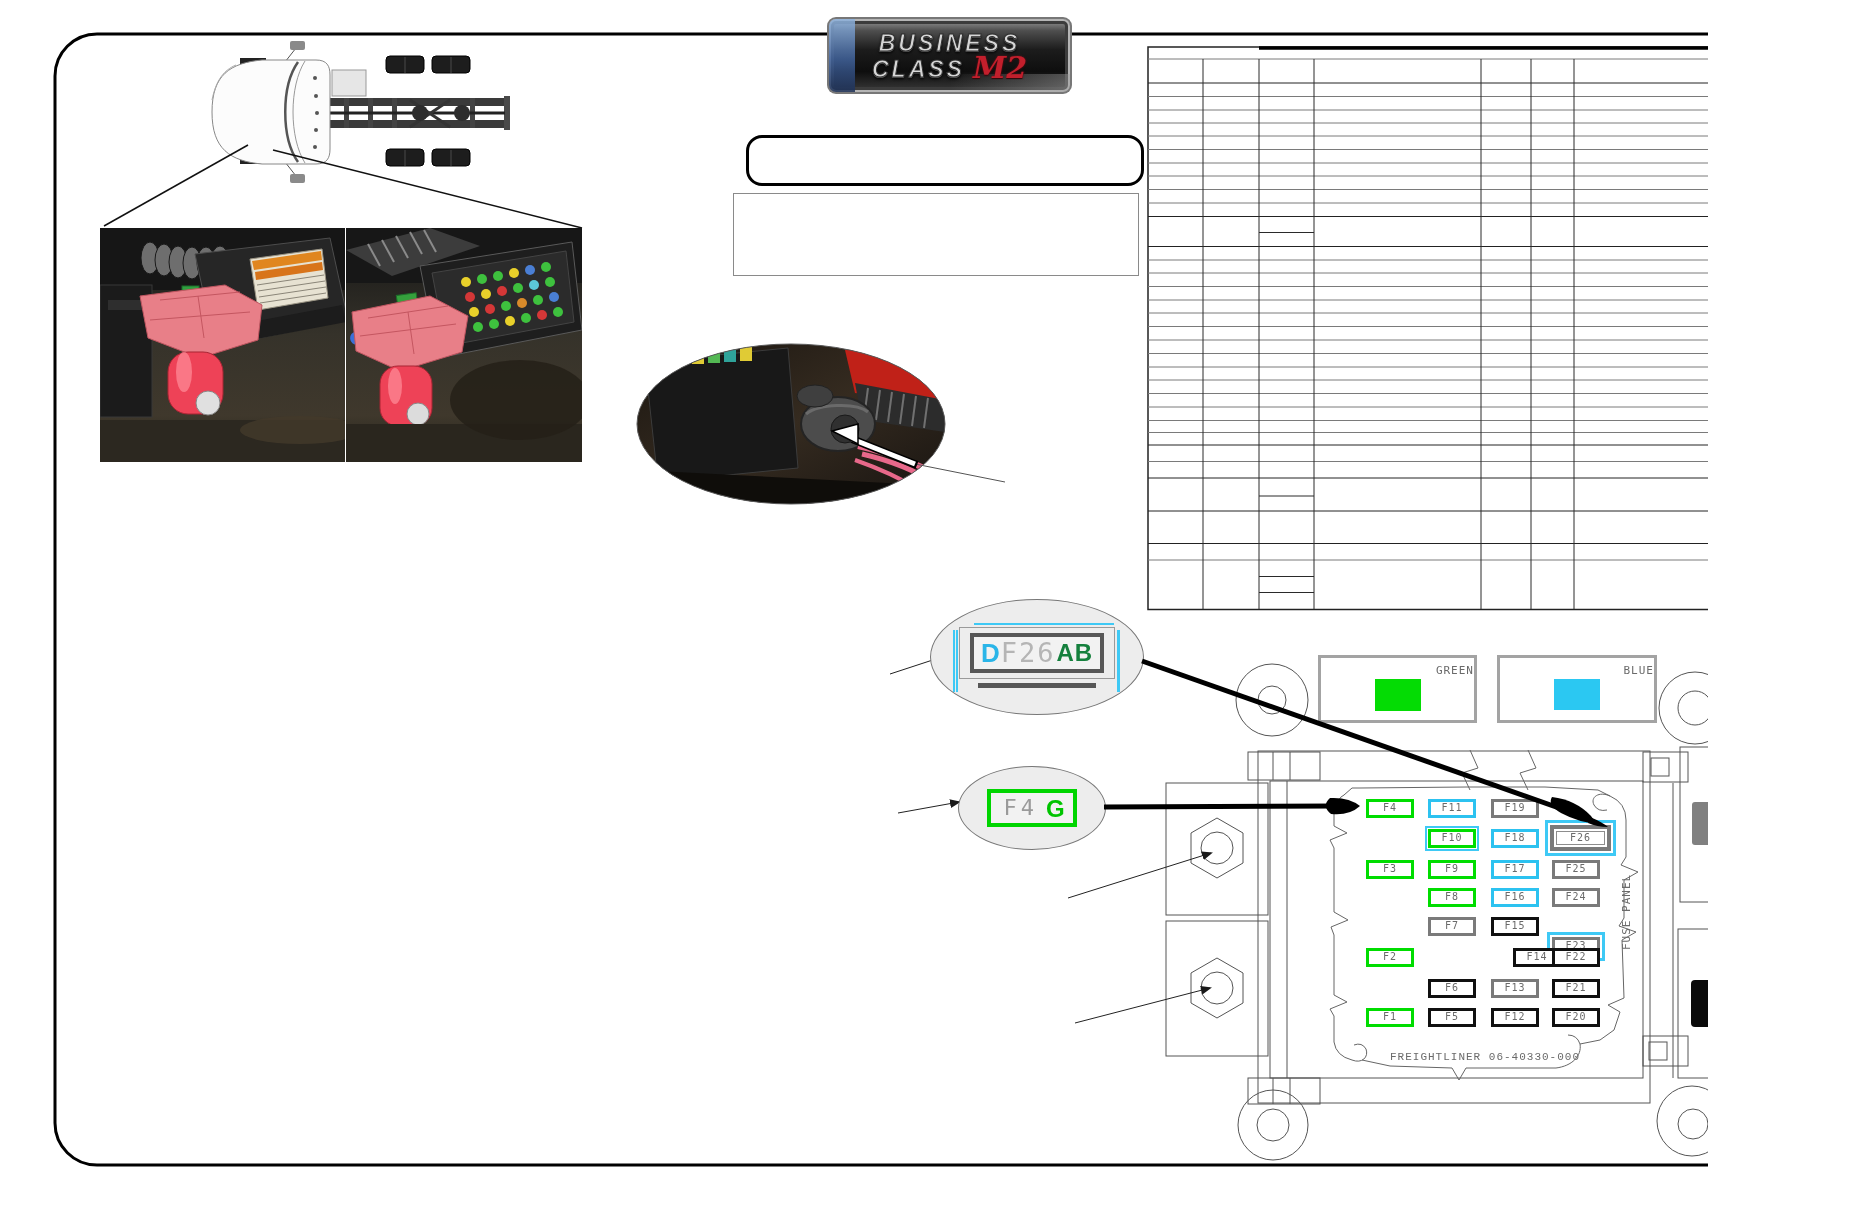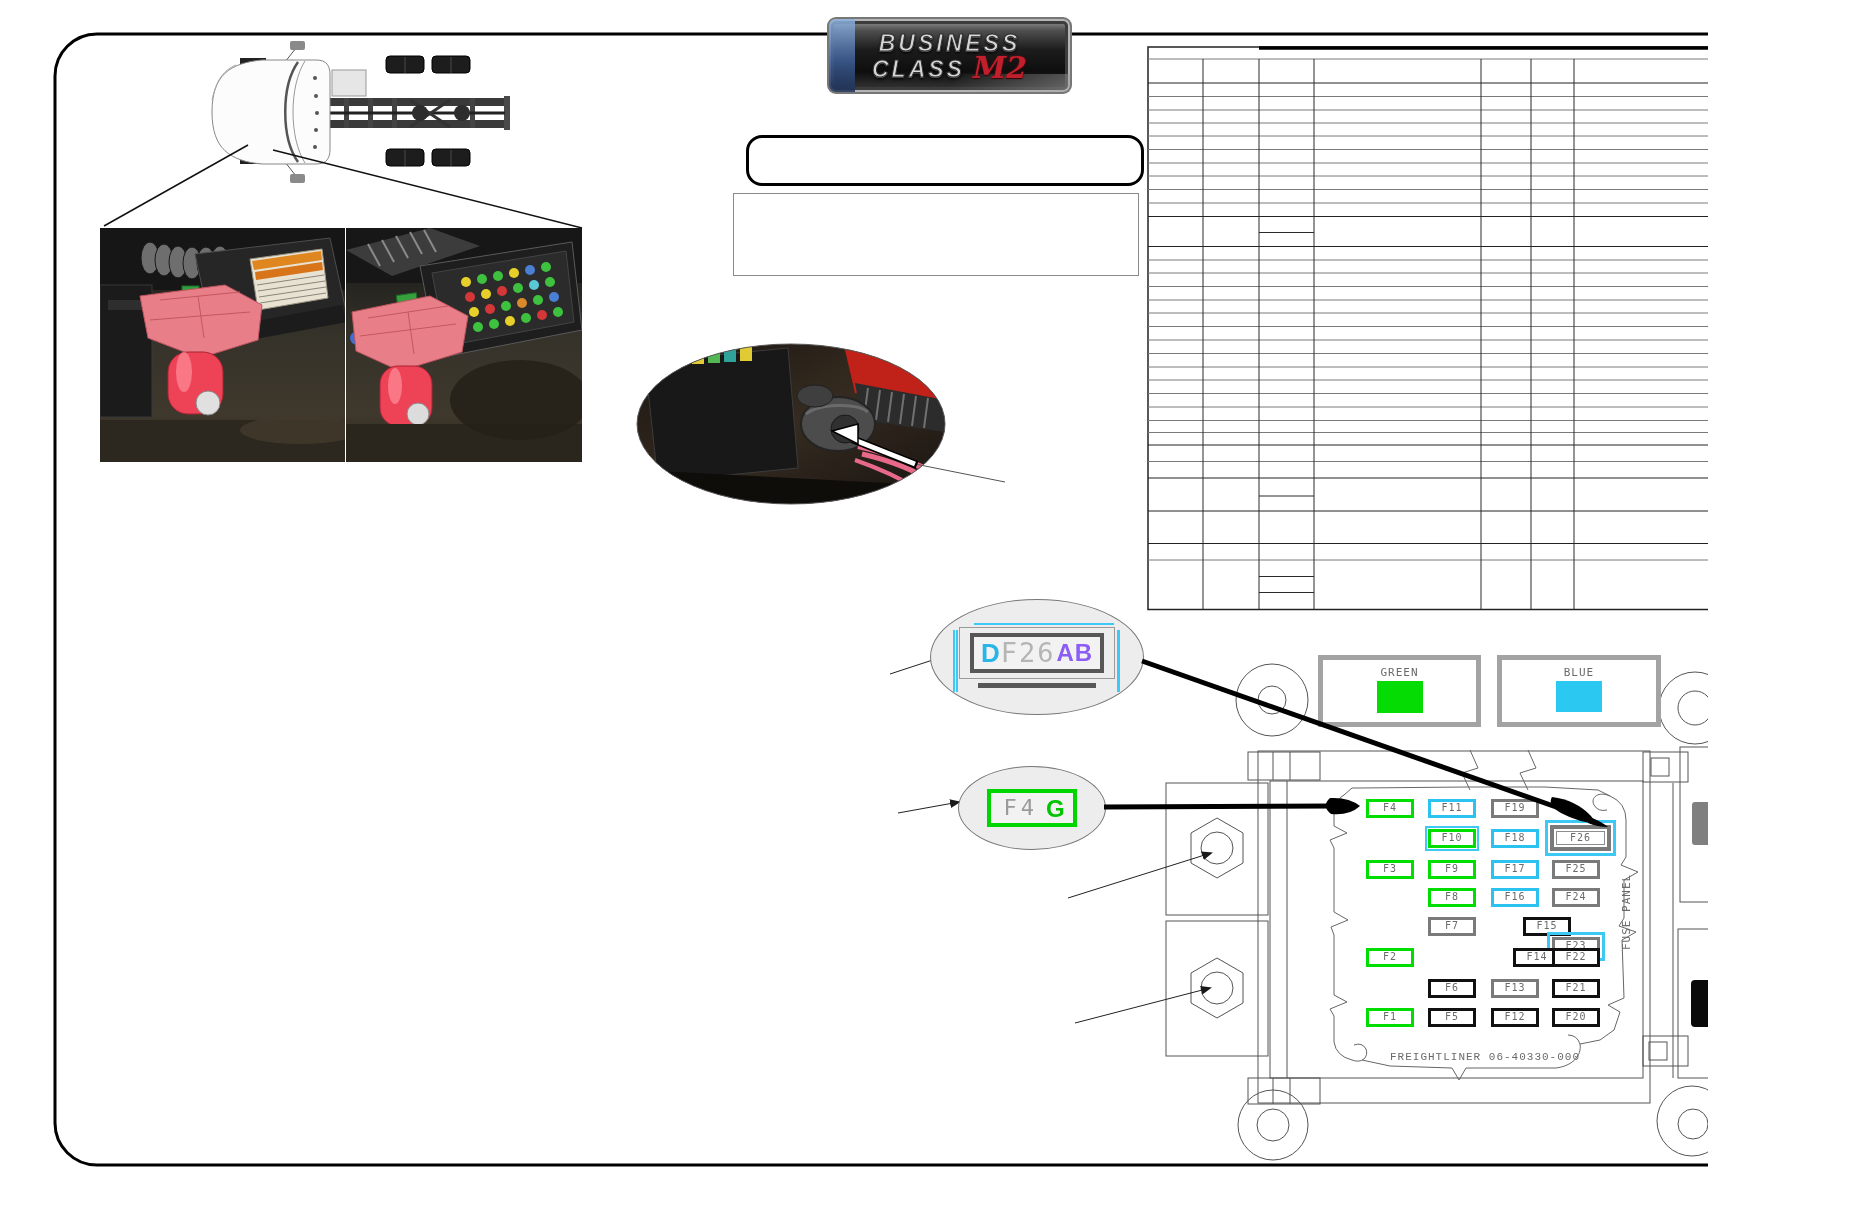--- a/index.html
+++ b/index.html
@@ -21,21 +21,21 @@
         text-shadow:0 1px 0 rgba(255,255,255,.35),0 2px 3px #000;-webkit-text-stroke:1px #2e2e2e;z-index:1;}
   .logo-row{display:flex;align-items:flex-end;z-index:1;}
   .logo-m2{font:italic 700 30px/26px "DejaVu Serif",serif;color:#c21f2c;margin-left:8px;
         text-shadow:0 1px 1px #30070a,0 0 2px #80141d;}
 
   
   .callout-round{left:746px;top:135px;width:392px;height:45px;border:3px solid #000;border-radius:16px;background:#fff;}
   .callout-plain{left:733px;top:193px;width:404px;height:81px;border:1px solid #8a8a8a;background:#fff;}
 
   
-  .legendbox{border:5px solid #a3a3a3;background:#fff;text-align:center;}
+  .legendbox{border:3px solid #a3a3a3;background:#fff;text-align:right;}
   .legend-green{left:1318px;top:655px;width:153px;height:62px;}
   .legend-blue{left:1497px;top:655px;width:154px;height:62px;}
   .legend-label{font:11px/12px "DejaVu Sans Mono",monospace;color:#6a6a6a;letter-spacing:1px;margin-top:7px;}
   .legend-swatch{width:46px;height:31px;margin:2px auto 0 auto;}
 
   
   .fuse{box-sizing:border-box;position:absolute;width:48px;height:19px;border:3px solid #000;background:#fff;
         font:10px/12px "DejaVu Sans Mono",monospace;text-align:center;color:#6a6a6a;letter-spacing:1px;}
   .fuse.green{border-color:var(--fz-green);}
   .fuse.blue{border-color:var(--fz-blue);}
@@ -60,21 +60,21 @@
   .oval-f26{left:930px;top:599px;width:212px;height:114px;}
   .oval-f4{left:958px;top:766px;width:146px;height:82px;}
   .mini-frame{position:relative;border:1px solid #9a9a9a;padding:5px 10px;background:#ededed;}
   .mini-frame .cy-top{position:absolute;left:14px;top:-5px;width:140px;height:2px;background:var(--fz-ring);}
   .mini-frame .cy-l{position:absolute;left:-7px;top:2px;width:2px;height:62px;background:var(--fz-ring);box-shadow:3px 0 0 var(--fz-ring);}
   .mini-frame .cy-r{position:absolute;right:-6px;top:2px;width:3px;height:62px;background:var(--fz-ring);}
   .mini-box{border:4px solid #575757;background:#f2f2f2;display:flex;align-items:center;padding:1px 7px;}
   .mini-bar{width:118px;height:5px;background:#575757;margin:4px auto 0 auto;}
   .t-d{font:700 26px/30px "Liberation Sans",sans-serif;color:#2ab5e8;}
   .t-f26{font:27px/30px "DejaVu Sans Mono",monospace;color:#b5b5b5;letter-spacing:2px;margin:0 1px;}
-  .t-ab{font:700 24px/30px "Liberation Sans",sans-serif;color:#8b5cf6;letter-spacing:1px;}
+  .t-ab{font:700 24px/30px "Liberation Sans",sans-serif;color:#15803d;letter-spacing:1px;}
   .mini-box-g{border:4px solid #00d500;background:#f2f2f2;display:flex;align-items:flex-end;padding:2px 8px;}
   .t-f4{font:22px/26px "DejaVu Sans Mono",monospace;color:#9a9a9a;letter-spacing:4px;margin:0 4px;}
   .t-g{font:700 24px/24px "Liberation Sans",sans-serif;color:#00c400;margin-left:4px;}
 </style>
 </head>
 <body>
 
 <div id="canvas">
 
   <svg class="abs" style="left:0;top:0" width="1870" height="1210" viewBox="0 0 1870 1210">
@@ -435,21 +435,21 @@
       <div class="fuse blue" style="left: 1491px; top: 829px;">F18</div>
       <div class="fuse gray ring double" style="left: 1552px; top: 829px;">F26</div>
       <div class="fuse green" style="left: 1366px; top: 860px;">F3</div>
       <div class="fuse green" style="left: 1428px; top: 860px;">F9</div>
       <div class="fuse blue" style="left: 1491px; top: 860px;">F17</div>
       <div class="fuse gray" style="left: 1552px; top: 860px;">F25</div>
       <div class="fuse green" style="left: 1428px; top: 888px;">F8</div>
       <div class="fuse blue" style="left: 1491px; top: 888px;">F16</div>
       <div class="fuse gray" style="left: 1552px; top: 888px;">F24</div>
       <div class="fuse gray" style="left: 1428px; top: 917px;">F7</div>
-      <div class="fuse black" style="left: 1491px; top: 917px; margin-left: 32px;">F15</div>
+      <div class="fuse black" style="left: 1491px; top: 917px;">F15</div>
       <div class="fuse gray ring" style="left: 1552px; top: 917px; margin-top: 20px;">F23</div>
       <div class="fuse green" style="left: 1366px; top: 948px;">F2</div>
       <div class="fuse black" style="left: 1491px; top: 948px; margin-left: 22px;">F14</div>
       <div class="fuse black" style="left: 1552px; top: 948px;">F22</div>
       <div class="fuse black" style="left: 1428px; top: 979px;">F6</div>
       <div class="fuse gray" style="left: 1491px; top: 979px;">F13</div>
       <div class="fuse black" style="left: 1552px; top: 979px;">F21</div>
       <div class="fuse green" style="left: 1366px; top: 1008px;">F1</div>
       <div class="fuse black" style="left: 1428px; top: 1008px;">F5</div>
       <div class="fuse black" style="left: 1491px; top: 1008px;">F12</div>

